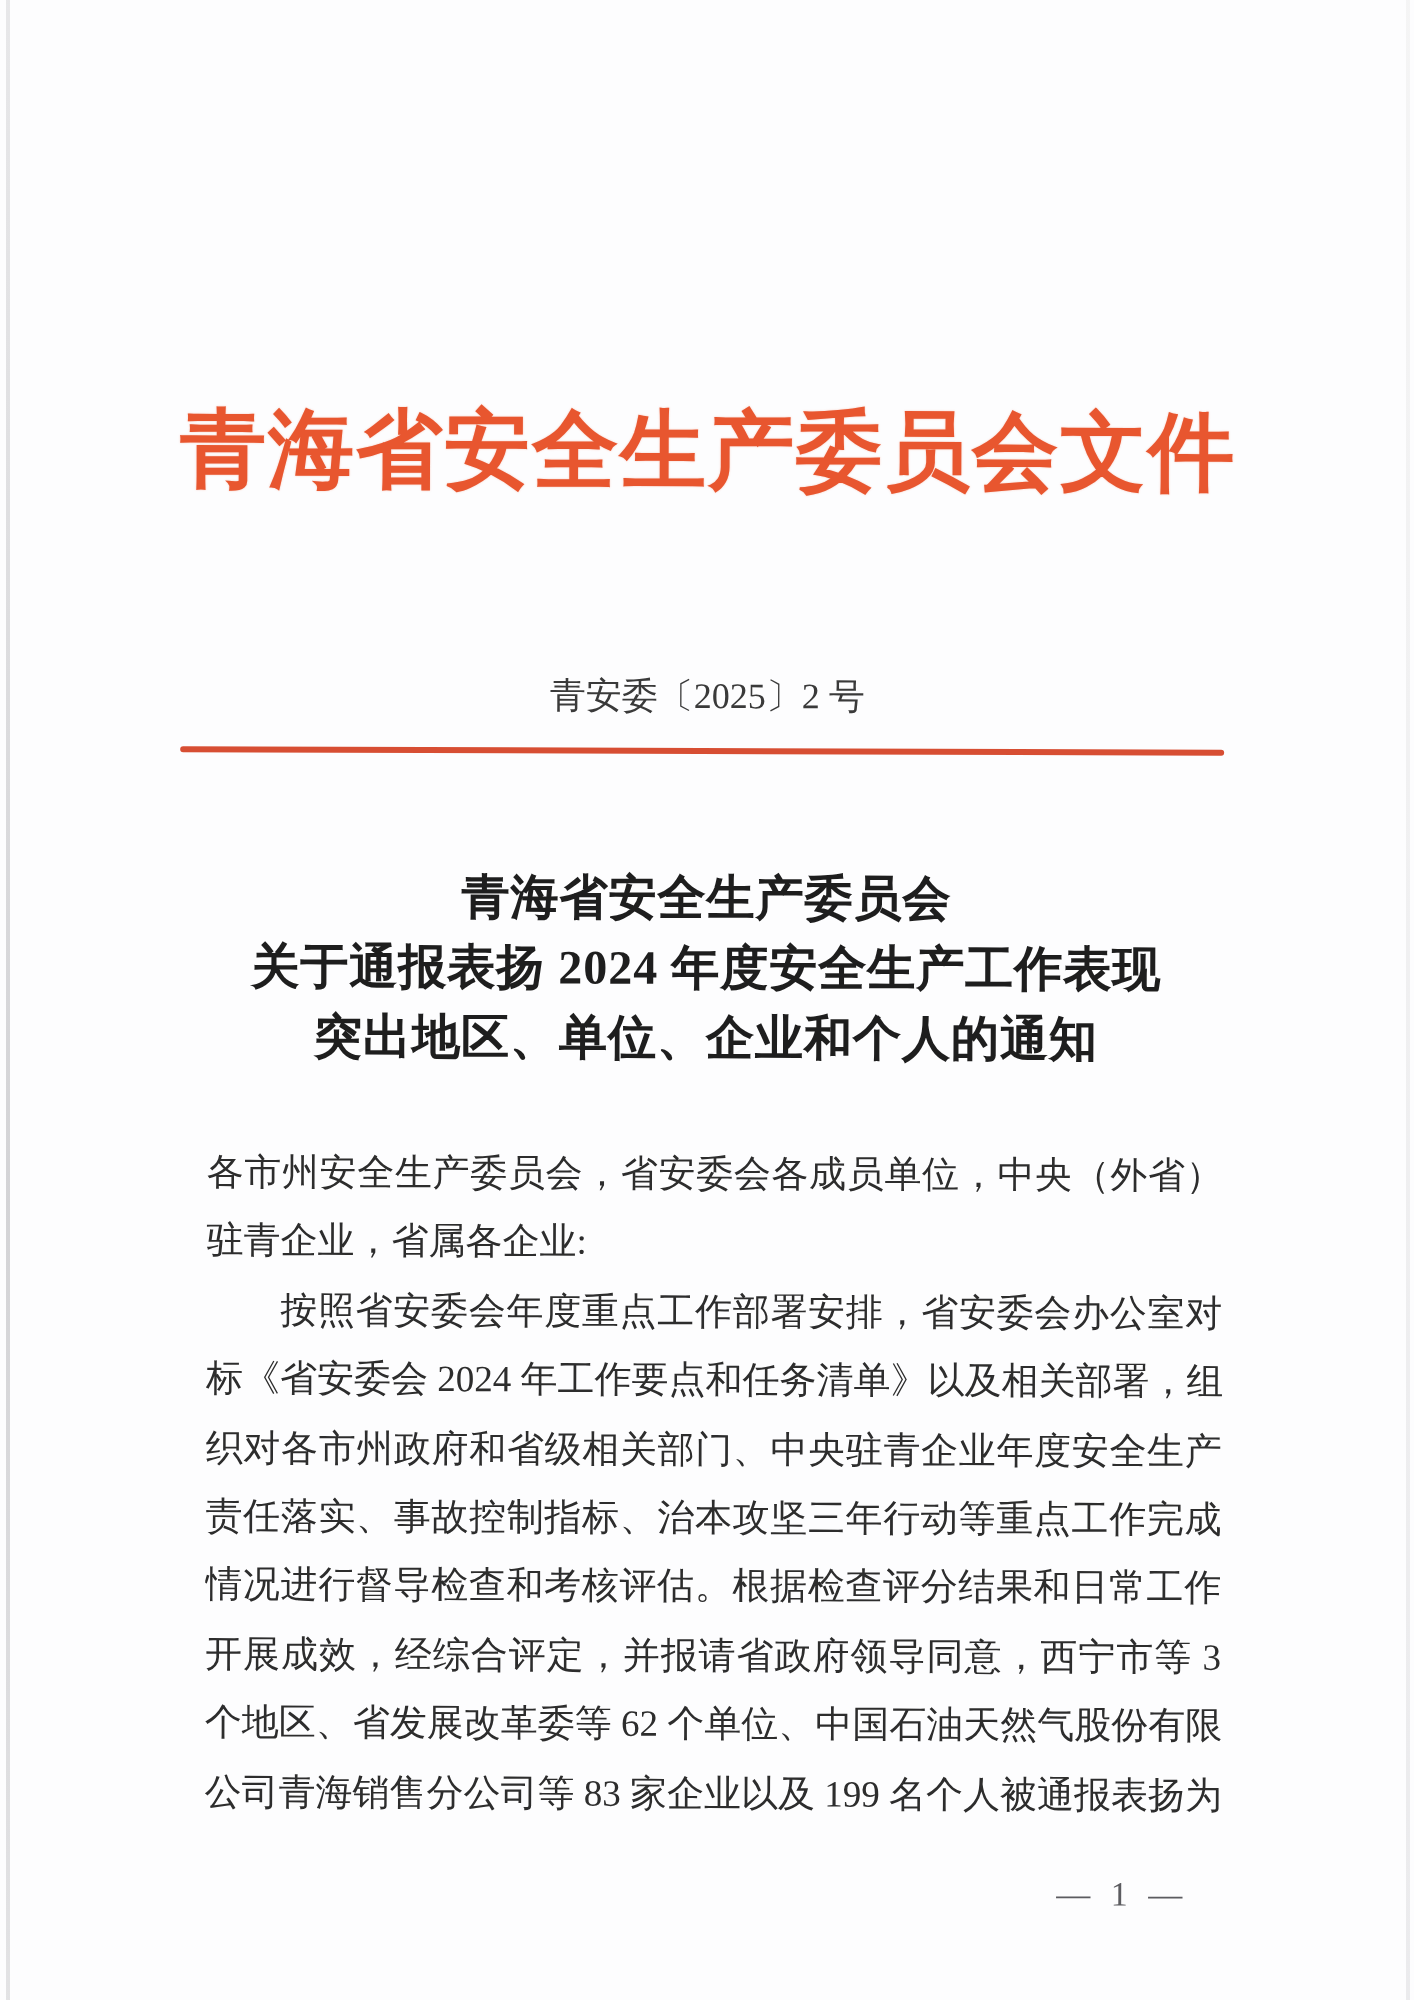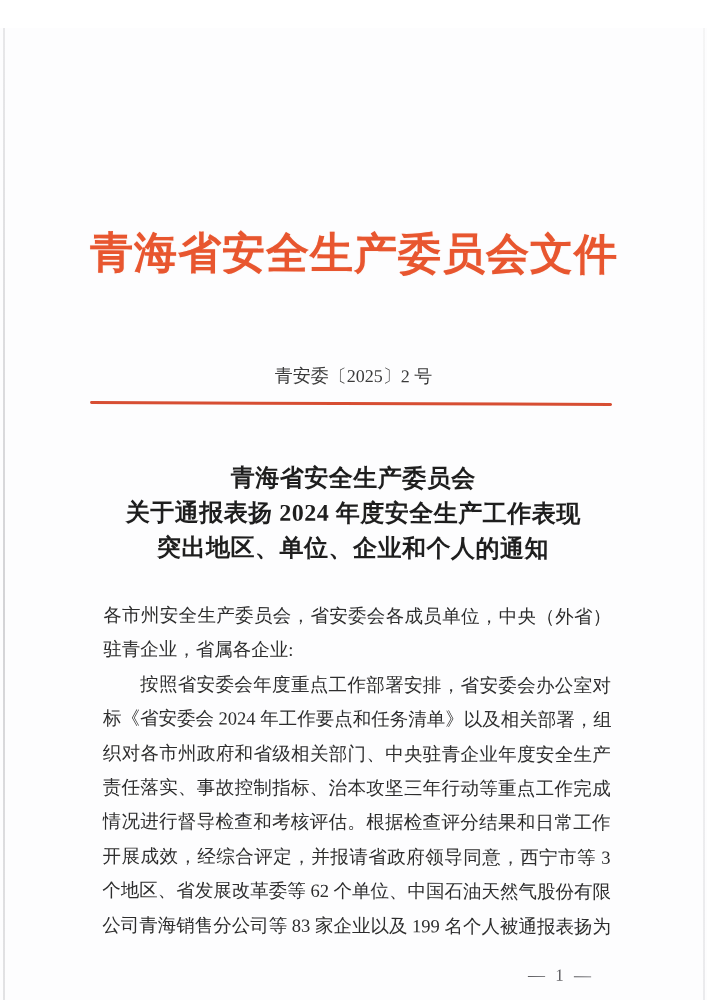--- a/index.html
+++ b/index.html
@@ -6,21 +6,20 @@
   html, body { width: 707px; height: 1000px; background: #ffffff; }
   body {
     font-family: "Liberation Serif", "DejaVu Serif", serif;
     position: relative;
     overflow: hidden;
   }
   .scan-page {
     position: absolute;
     inset: 0;
     background: #fdfdfe;
-    margin-top: 28px;
   }
   
   .edge-left {
     position: absolute;
     left: 3px; top: 0; bottom: 0;
     width: 2px;
     background: linear-gradient(to bottom, #e2e2e4, #c9c9cc 60%, #dcdcde);
     opacity: .8;
   }
   .edge-right {

